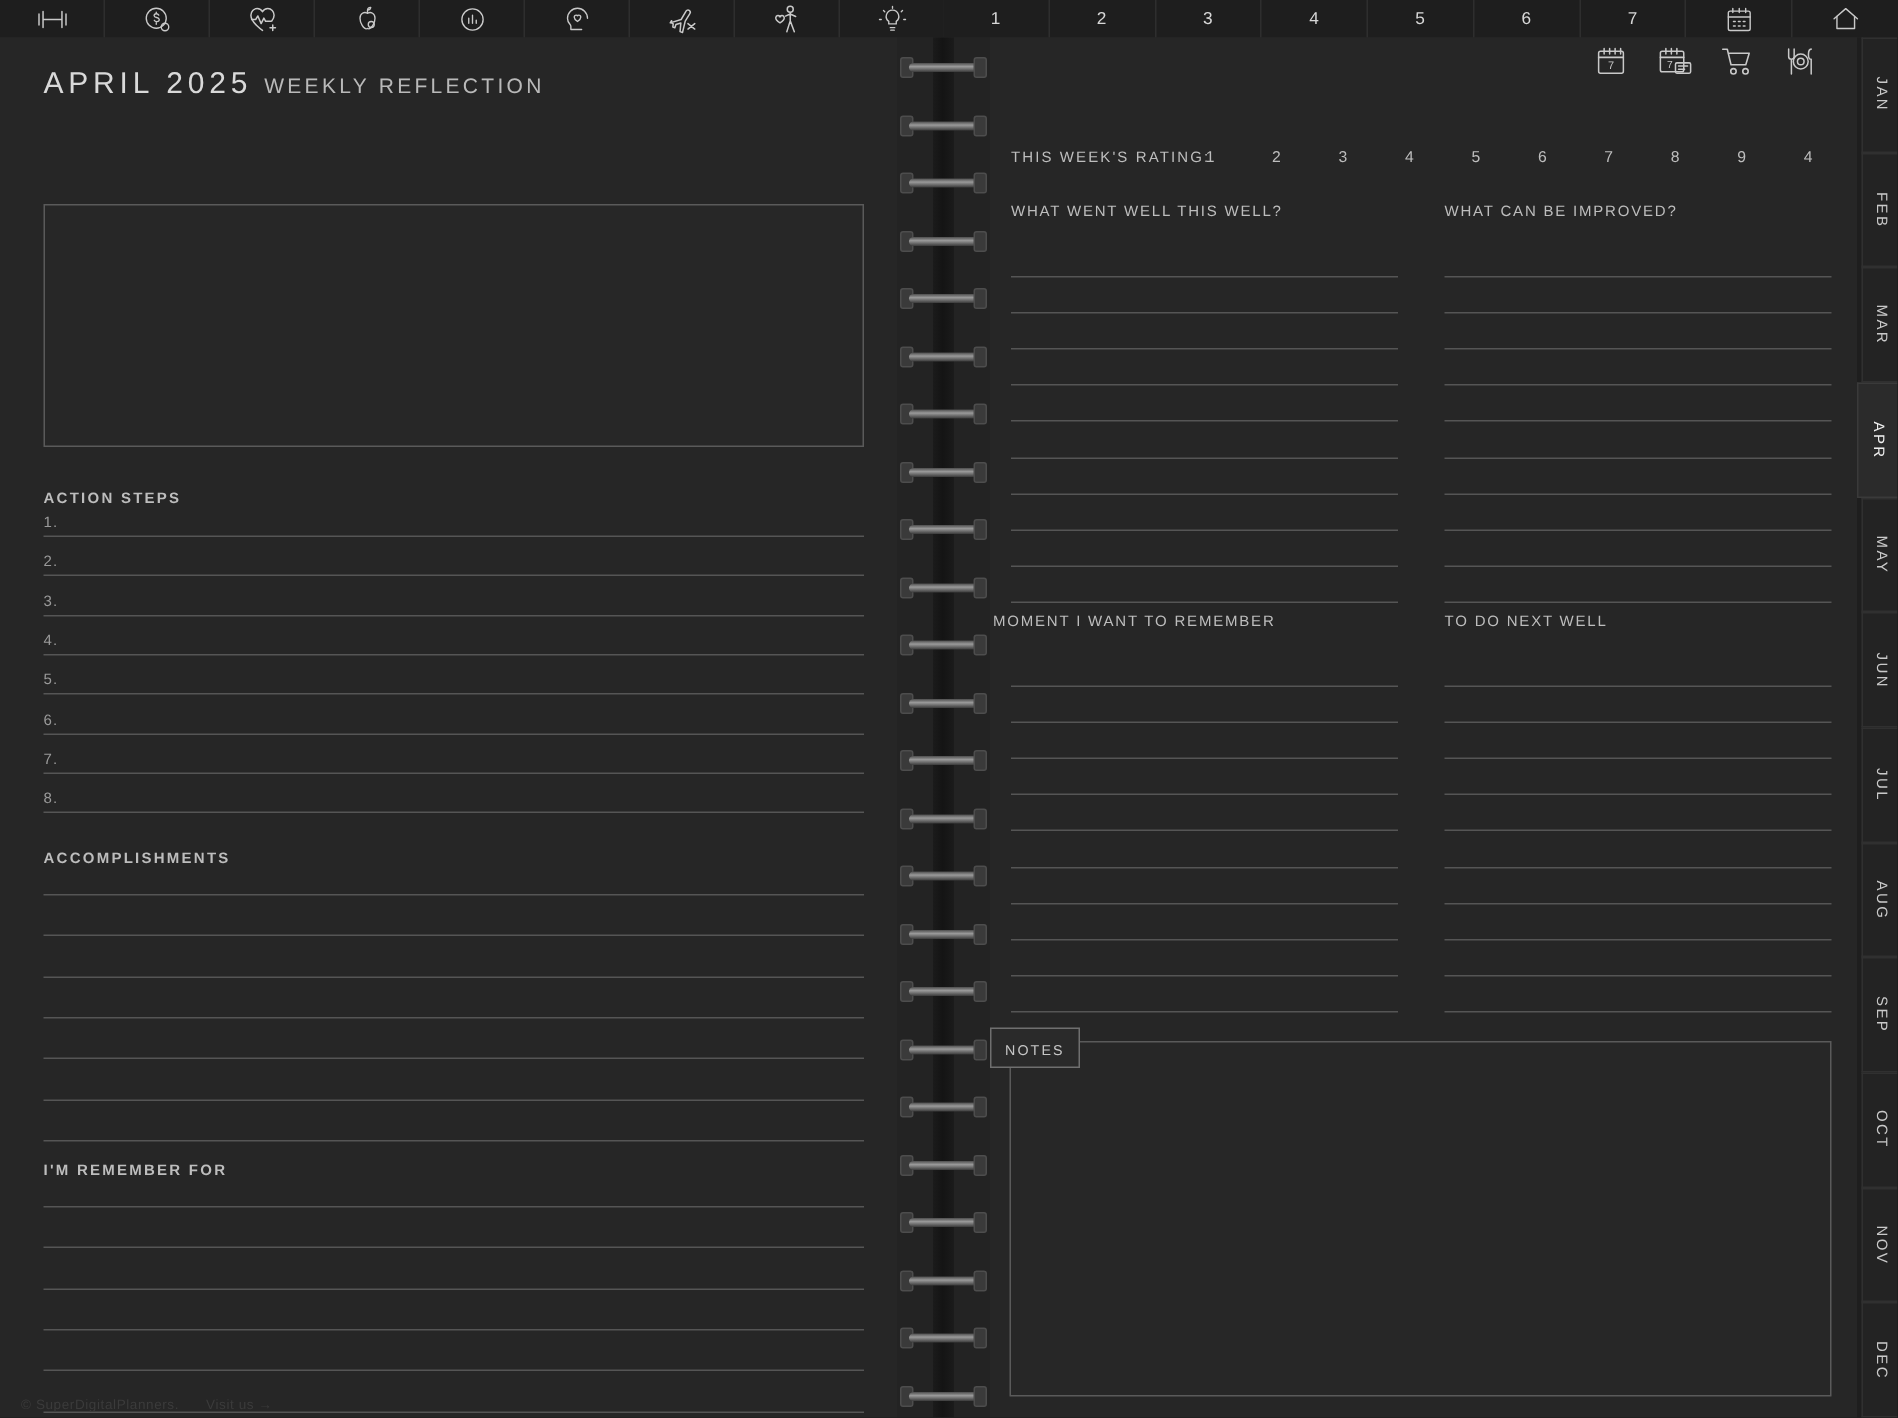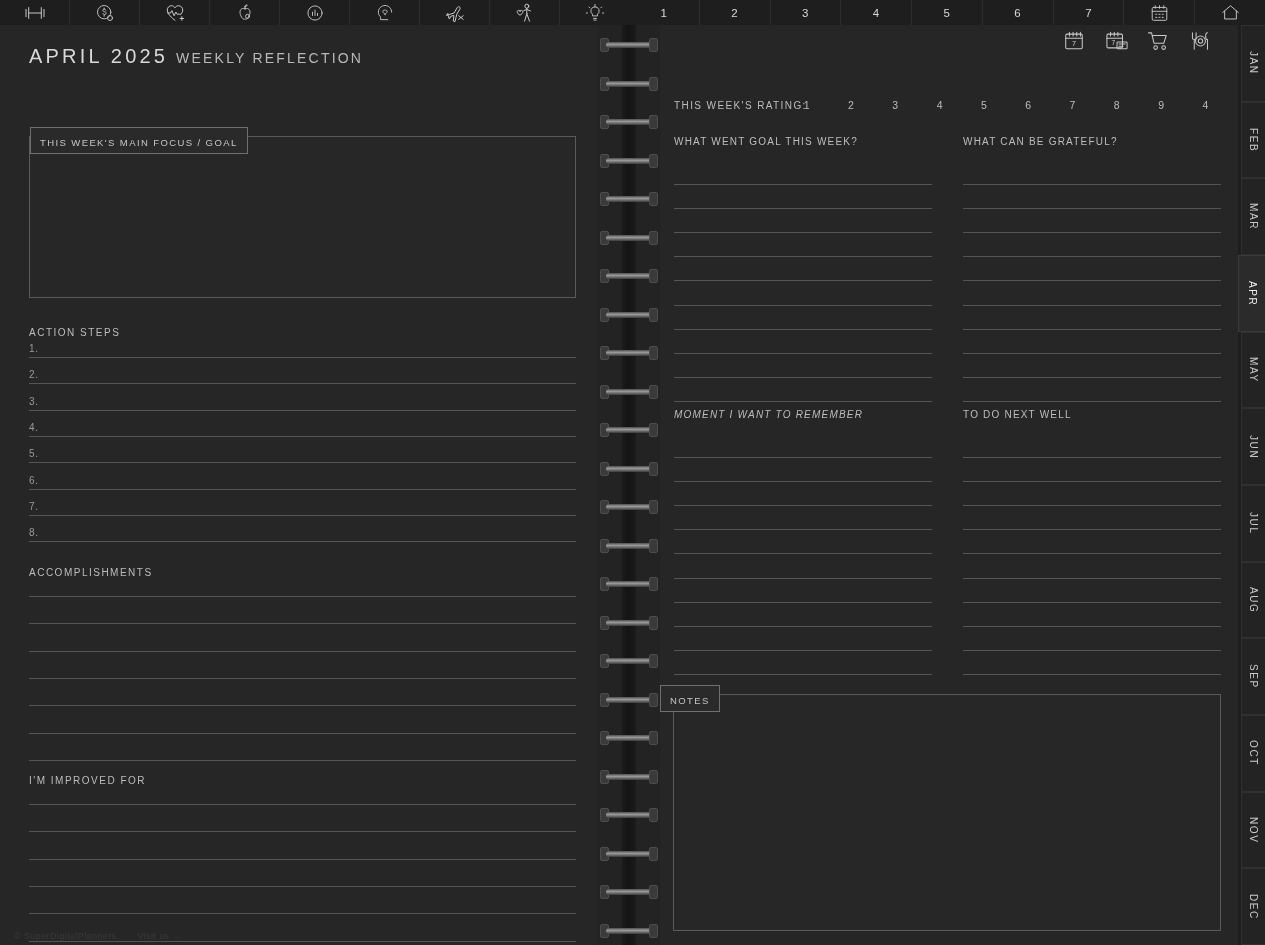--- a/index.html
+++ b/index.html
@@ -77,21 +77,21 @@
 
   .labelbox {
     position:absolute; border:1px solid #6f6f6f; background:#2a2a2a;
     padding:4px 9px 3px; z-index:3;
   }
   .labelbox span { font-size:9.5px; letter-spacing:1.4px; color:#c6c6c6; white-space:nowrap; }
 
   .bigbox { position:absolute; border:1px solid #5a5a5a; background:#272727; }
 
   .sect-head {
-    position:absolute; font-size:10px; letter-spacing:1.5px; color:#bdbdbd; white-space:nowrap;
+    position:absolute; font-size:10px; letter-spacing:1.5px; color:#bdbdbd; white-space:nowrap;font-weight:bold;
   }
 
   .line { position:absolute; height:1px; background:#555; }
   .linenum {
     position:absolute; font-size:10px; letter-spacing:.8px; color:#9a9a9a;
   }
 
   
   .rating-label { position:absolute; font-size:10px; letter-spacing:1.4px; color:#bdbdbd; white-space:nowrap; }
   .rating-num {
@@ -250,23 +250,20 @@
         </span>
       </div>
     </div>
 
   <div class="sheet sheet-left">
 
     <div class="title">
       <span class="big">APRIL 2025</span><span class="small">WEEKLY REFLECTION</span>
     </div>
 
-    <div class="labelbox" style="left:30px; top:102px;">
-      <span>THIS WEEK'S MAIN FOCUS / GOAL</span>
-    </div>
     <div class="bigbox" style="left:29px; top:111px; width:547px; height:162px;"></div>
 
     <div class="sect-head" style="left:29px; top:302px;">ACTION STEPS</div>
     <div id="actionSteps">
         <div class="linenum" style="left: 29px; top: 318px;">1.</div>
         <div class="line" style="left: 29px; top: 332px; width: 547px;"></div>
         <div class="linenum" style="left: 29px; top: 344.3px;">2.</div>
         <div class="line" style="left: 29px; top: 358.3px; width: 547px;"></div>
         <div class="linenum" style="left: 29px; top: 370.6px;">3.</div>
         <div class="line" style="left: 29px; top: 384.6px; width: 547px;"></div>
@@ -286,21 +283,21 @@
     <div id="accompLines">
         <div class="line" style="left: 29px; top: 571px; width: 547px;"></div>
         <div class="line" style="left: 29px; top: 598.3px; width: 547px;"></div>
         <div class="line" style="left: 29px; top: 625.6px; width: 547px;"></div>
         <div class="line" style="left: 29px; top: 652.9px; width: 547px;"></div>
         <div class="line" style="left: 29px; top: 680.2px; width: 547px;"></div>
         <div class="line" style="left: 29px; top: 707.5px; width: 547px;"></div>
         <div class="line" style="left: 29px; top: 734.8px; width: 547px;"></div>
       </div>
 
-    <div class="sect-head" style="left:29px; top:750px;">I'M IMPROVED FOR</div>
+    <div class="sect-head" style="left:29px; top:750px;">I'M REMEMBER FOR</div>
     <div id="gratefulLines">
         <div class="line" style="left: 29px; top: 779px; width: 547px;"></div>
         <div class="line" style="left: 29px; top: 806.3px; width: 547px;"></div>
         <div class="line" style="left: 29px; top: 833.6px; width: 547px;"></div>
         <div class="line" style="left: 29px; top: 860.9px; width: 547px;"></div>
         <div class="line" style="left: 29px; top: 888.2px; width: 547px;"></div>
         <div class="line" style="left: 29px; top: 915.5px; width: 547px;"></div>
       </div>
   </div>
 
@@ -472,24 +469,24 @@
         <div class="rating-num" style="left: 225.6px; top: 74px;">3</div>
         <div class="rating-num" style="left: 269.9px; top: 74px;">4</div>
         <div class="rating-num" style="left: 314.2px; top: 74px;">5</div>
         <div class="rating-num" style="left: 358.5px; top: 74px;">6</div>
         <div class="rating-num" style="left: 402.8px; top: 74px;">7</div>
         <div class="rating-num" style="left: 447.1px; top: 74px;">8</div>
         <div class="rating-num" style="left: 491.4px; top: 74px;">9</div>
         <div class="rating-num" style="left: 535.7px; top: 74px;">4</div>
       </div>
 
-    <div class="col-head" style="left:14px; top:111px;">WHAT WENT GOAL THIS WEEK?</div>
-    <div class="col-head" style="left:303px; top:111px;">WHAT CAN BE GRATEFUL?</div>
-
-    <div class="col-head" style="left:14px; top:384px;font-style:italic;">MOMENT I WANT TO REMEMBER</div>
+    <div class="col-head" style="left:14px; top:111px;">WHAT WENT WELL THIS WELL?</div>
+    <div class="col-head" style="left:303px; top:111px;">WHAT CAN BE IMPROVED?</div>
+
+    <div class="col-head" style="left:2px; top:384px;">MOMENT I WANT TO REMEMBER</div>
     <div class="col-head" style="left:303px; top:384px;">TO DO NEXT WELL</div>
 
     <div id="rightLines">
         <div class="line" style="left: 14px; top: 159px; width: 258px;"></div>
         <div class="line" style="left: 303px; top: 159px; width: 258px;"></div>
         <div class="line" style="left: 14px; top: 183.1px; width: 258px;"></div>
         <div class="line" style="left: 303px; top: 183.1px; width: 258px;"></div>
         <div class="line" style="left: 14px; top: 207.2px; width: 258px;"></div>
         <div class="line" style="left: 303px; top: 207.2px; width: 258px;"></div>
         <div class="line" style="left: 14px; top: 231.3px; width: 258px;"></div>

